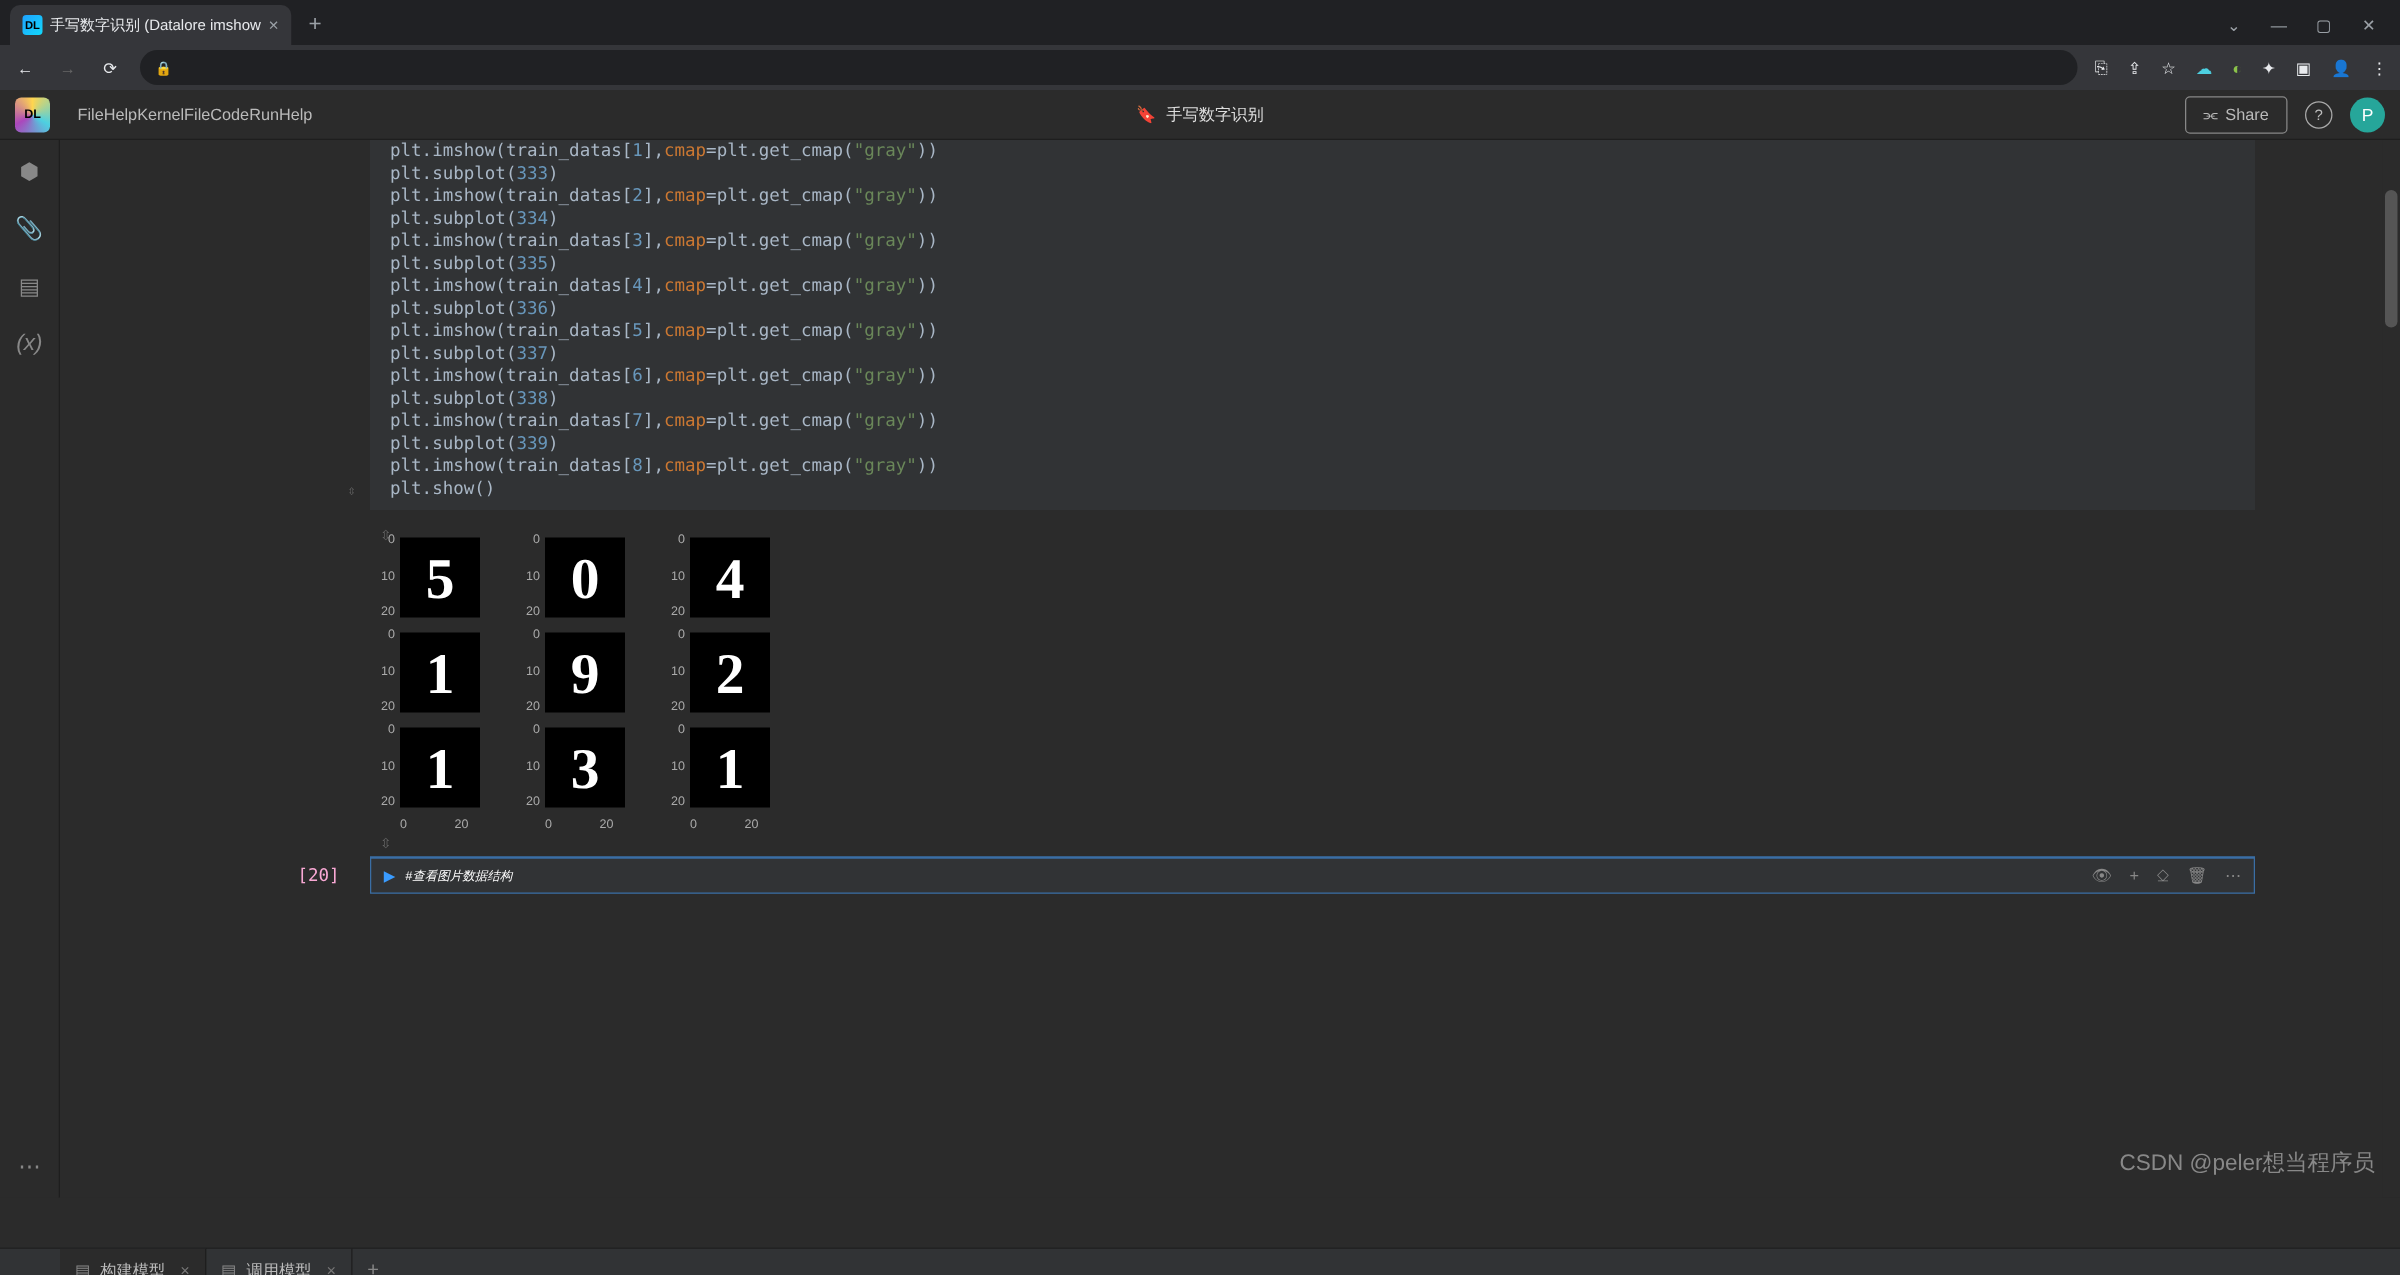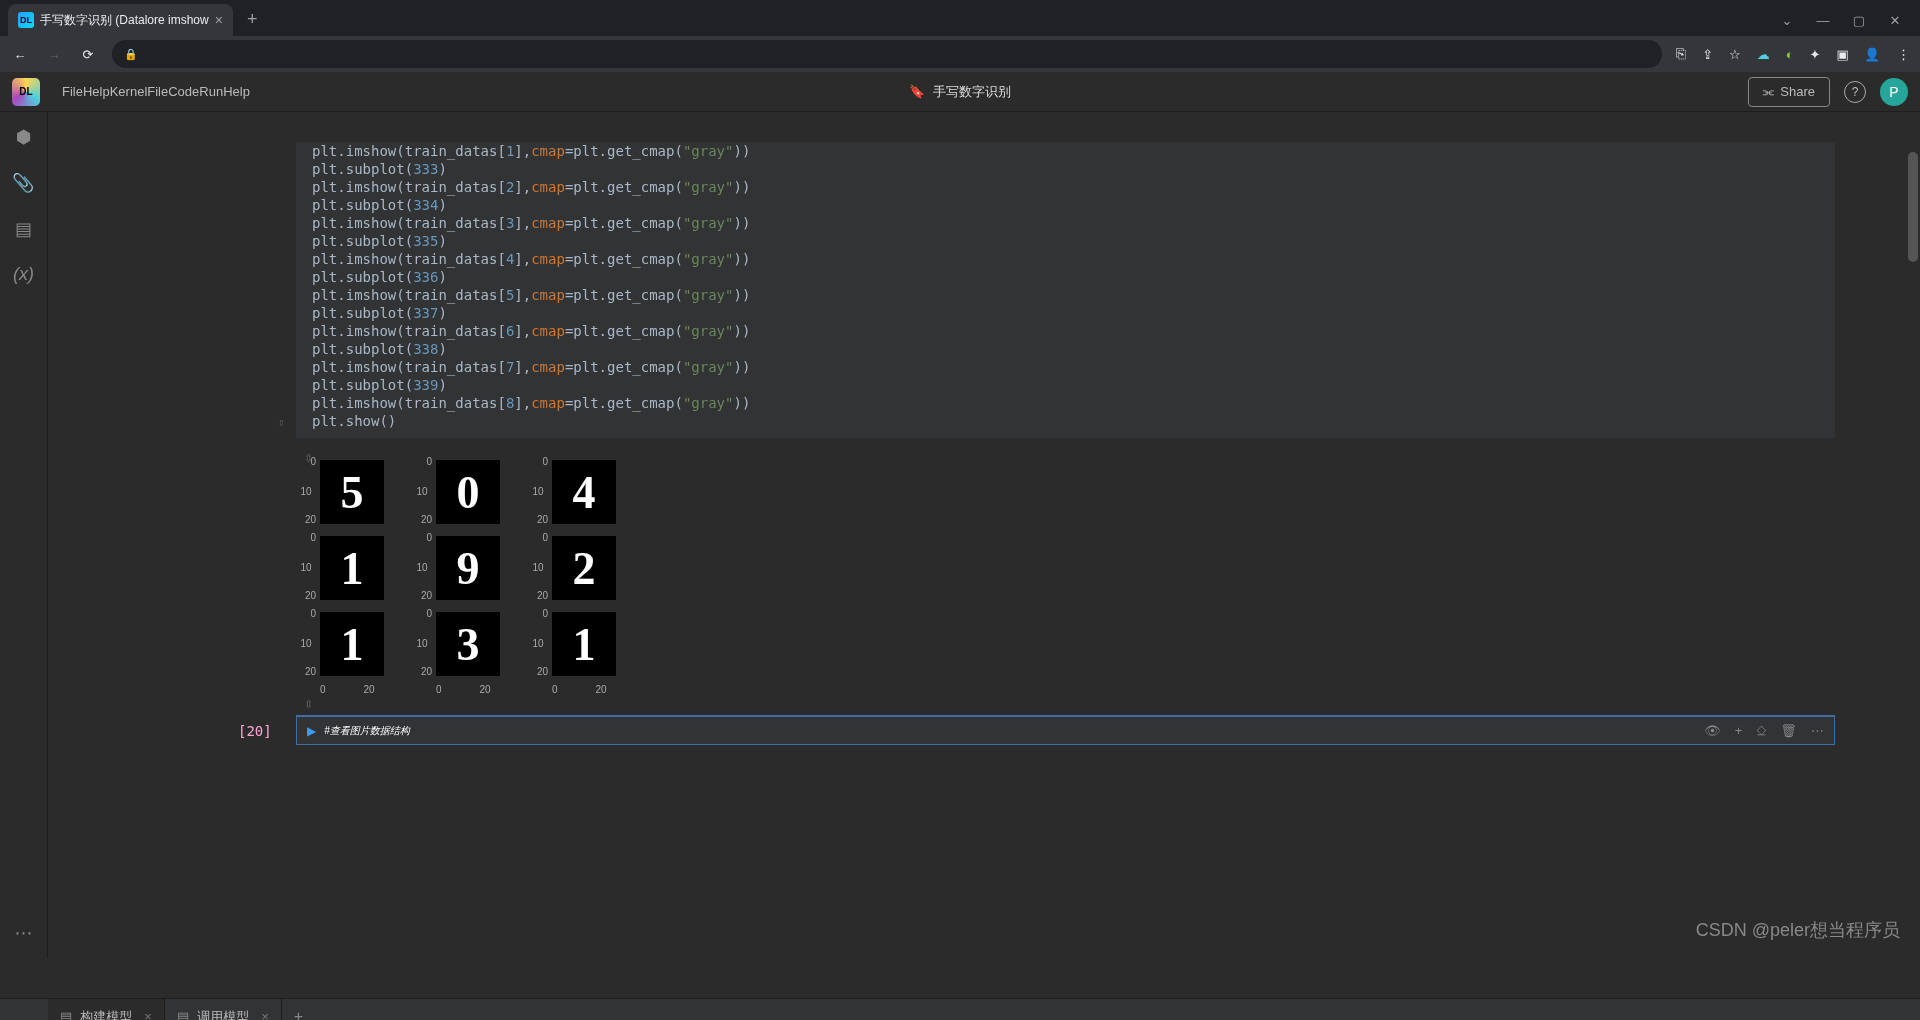--- a/index.html
+++ b/index.html
@@ -33,38 +33,38 @@
 .menubar-right { margin-left:auto; display:flex; align-items:center; gap:14px;}
 .share-btn { border:1px solid #888; border-radius:4px; padding:6px 14px; display:flex; align-items:center; gap:6px; font-size:13px;}
 .avatar { width:28px; height:28px; border-radius:50%; background:#26a69a; display:flex; align-items:center; justify-content:center; font-size:14px; color:#fff;}
 .help-ic { width:22px;height:22px;border:1.5px solid #aaa;border-radius:50%;display:flex;align-items:center;justify-content:center;font-size:12px;}
 
 .app-body { display:flex; height: calc(100% - 40px);}
 .left-rail { width:48px; background:#2b2b2b; border-right:1px solid #1e1e1e; display:flex; flex-direction:column; align-items:center; padding-top:14px; gap:24px; color:#888;}
 .left-rail span { font-size:18px; }
 .notebook-area { flex:1; background:#2b2b2b; overflow:hidden; position:relative; display:flex;}
 .gutter { width:220px;}
-.cells { flex:1; padding-right:85px;margin-top:30px;}
+.cells { flex:1; padding-right:116px;}
 .scrollbar-v { position:absolute; right:0; top:0; width:14px; height:100%; background:#2b2b2b;}
 .scrollbar-v::after{content:"";position:absolute;right:2px;top:40px;width:10px;height:110px;background:#555;border-radius:5px;}
 
 
 .code-cell { background:#313335; padding:0 16px 8px; font-family:Consolas,monospace; font-size:14px; line-height:18px; position:relative; margin-left:28px;}
 pre { white-space:pre; color:#a9b7c6;}
 .tk-fn{color:#a9b7c6;} .tk-num{color:#6897bb;} .tk-str{color:#6a8759;} .tk-kw{color:#cc7832;}
 .cell-handle { position:absolute; left:-18px; color:#666; font-size:11px;}
 .cell-handle.h1 { bottom:6px;}
 .out-handle { position:absolute; left:8px; color:#666; font-size:11px;}
 
 
 .output { margin:18px 0 20px 28px; }
 .grid3 { display:grid; grid-template-columns:repeat(3, auto); gap:0; width:fit-content;}
 .subplot { position:relative; width:116px; height:76px;}
 .subplot .yt { position:absolute; left:0; width:20px; font-size:10px; color:#aaa; text-align:right;}
-.subplot .yt.t0{top:0;} .subplot .yt.t1{top:30px;text-align:center;} .subplot .yt.t2{top:58px;}
+.subplot .yt.t0{top:0;} .subplot .yt.t1{top:30px;} .subplot .yt.t2{top:58px;}
 .subplot .img { position:absolute; left:24px; top:4px; width:64px; height:64px; background:#000; display:flex; align-items:center; justify-content:center; font-family:"Brush Script MT","Comic Sans MS",cursive; font-size:46px; color:#fff; font-weight:bold;}
 .xticks { display:grid; grid-template-columns:repeat(3,auto); width:fit-content;}
 .xt-cell { width:116px; display:flex; gap:38px; padding-left:24px; font-size:10px; color:#aaa;}
 
 
 .next-cell-row { position:relative; margin-top:20px;}
 .prompt { position:absolute; left:-30px; top:8px; font-family:Consolas,monospace; font-size:14px; color:#f9a8d4;}
 .new-cell { margin-left:28px; border:1px solid #3a6ea5; border-top:2px solid #3a6ea5; background:#313335; height:30px; display:flex; align-items:center; padding:0 10px; position:relative;}
 .run-tri { color:#3a9cff; font-size:12px;}
 .new-cell .cm { color:#ffffff; font-style:italic; font-family:Liberation Sans, sans-serif; font-size:10px; margin-left:8px;}

